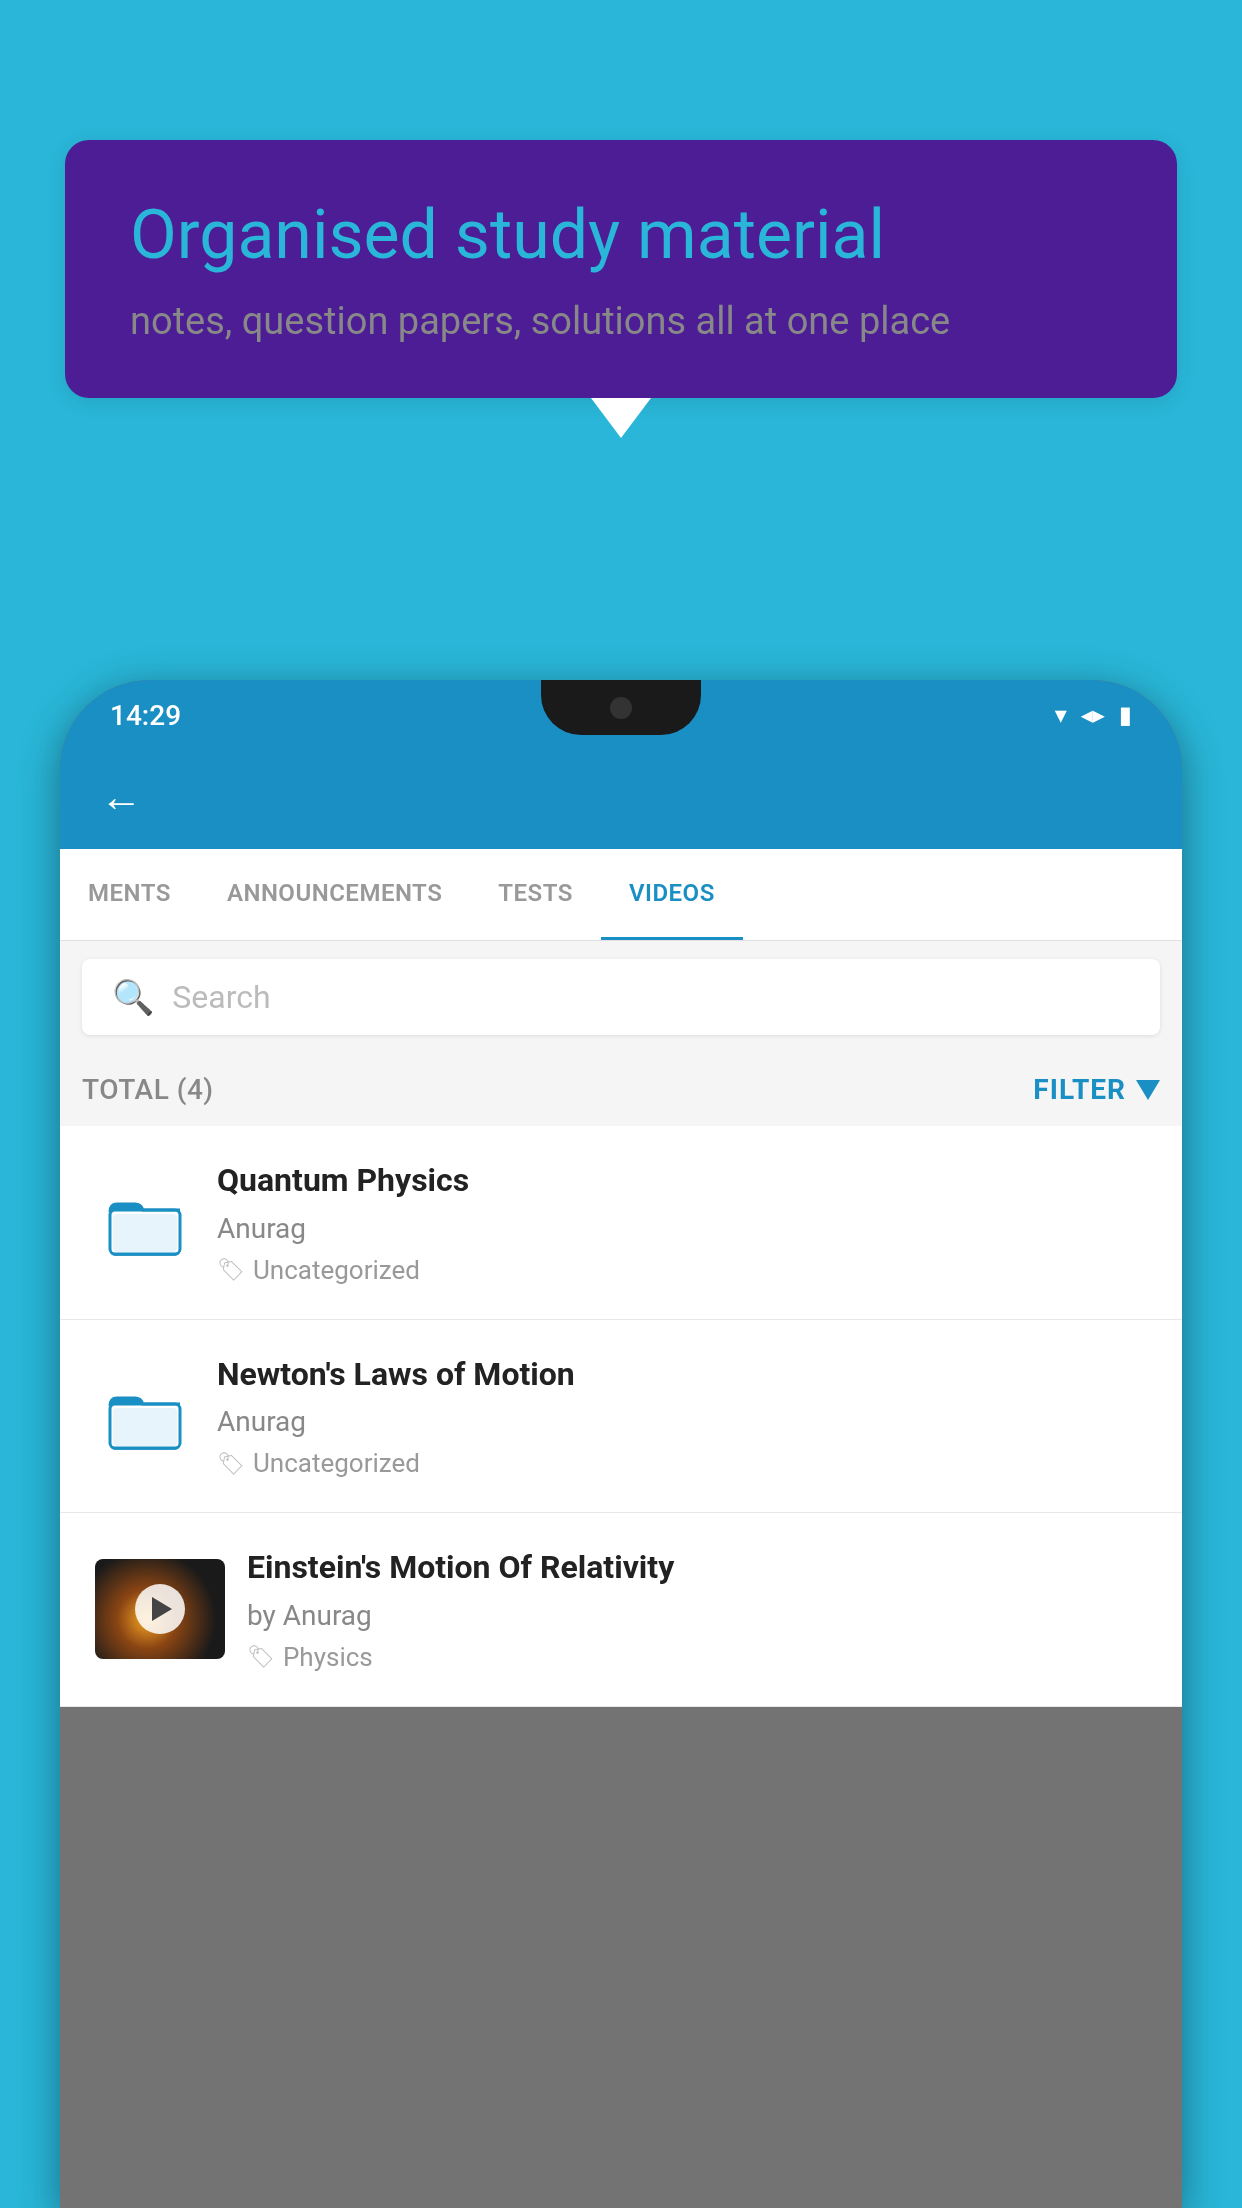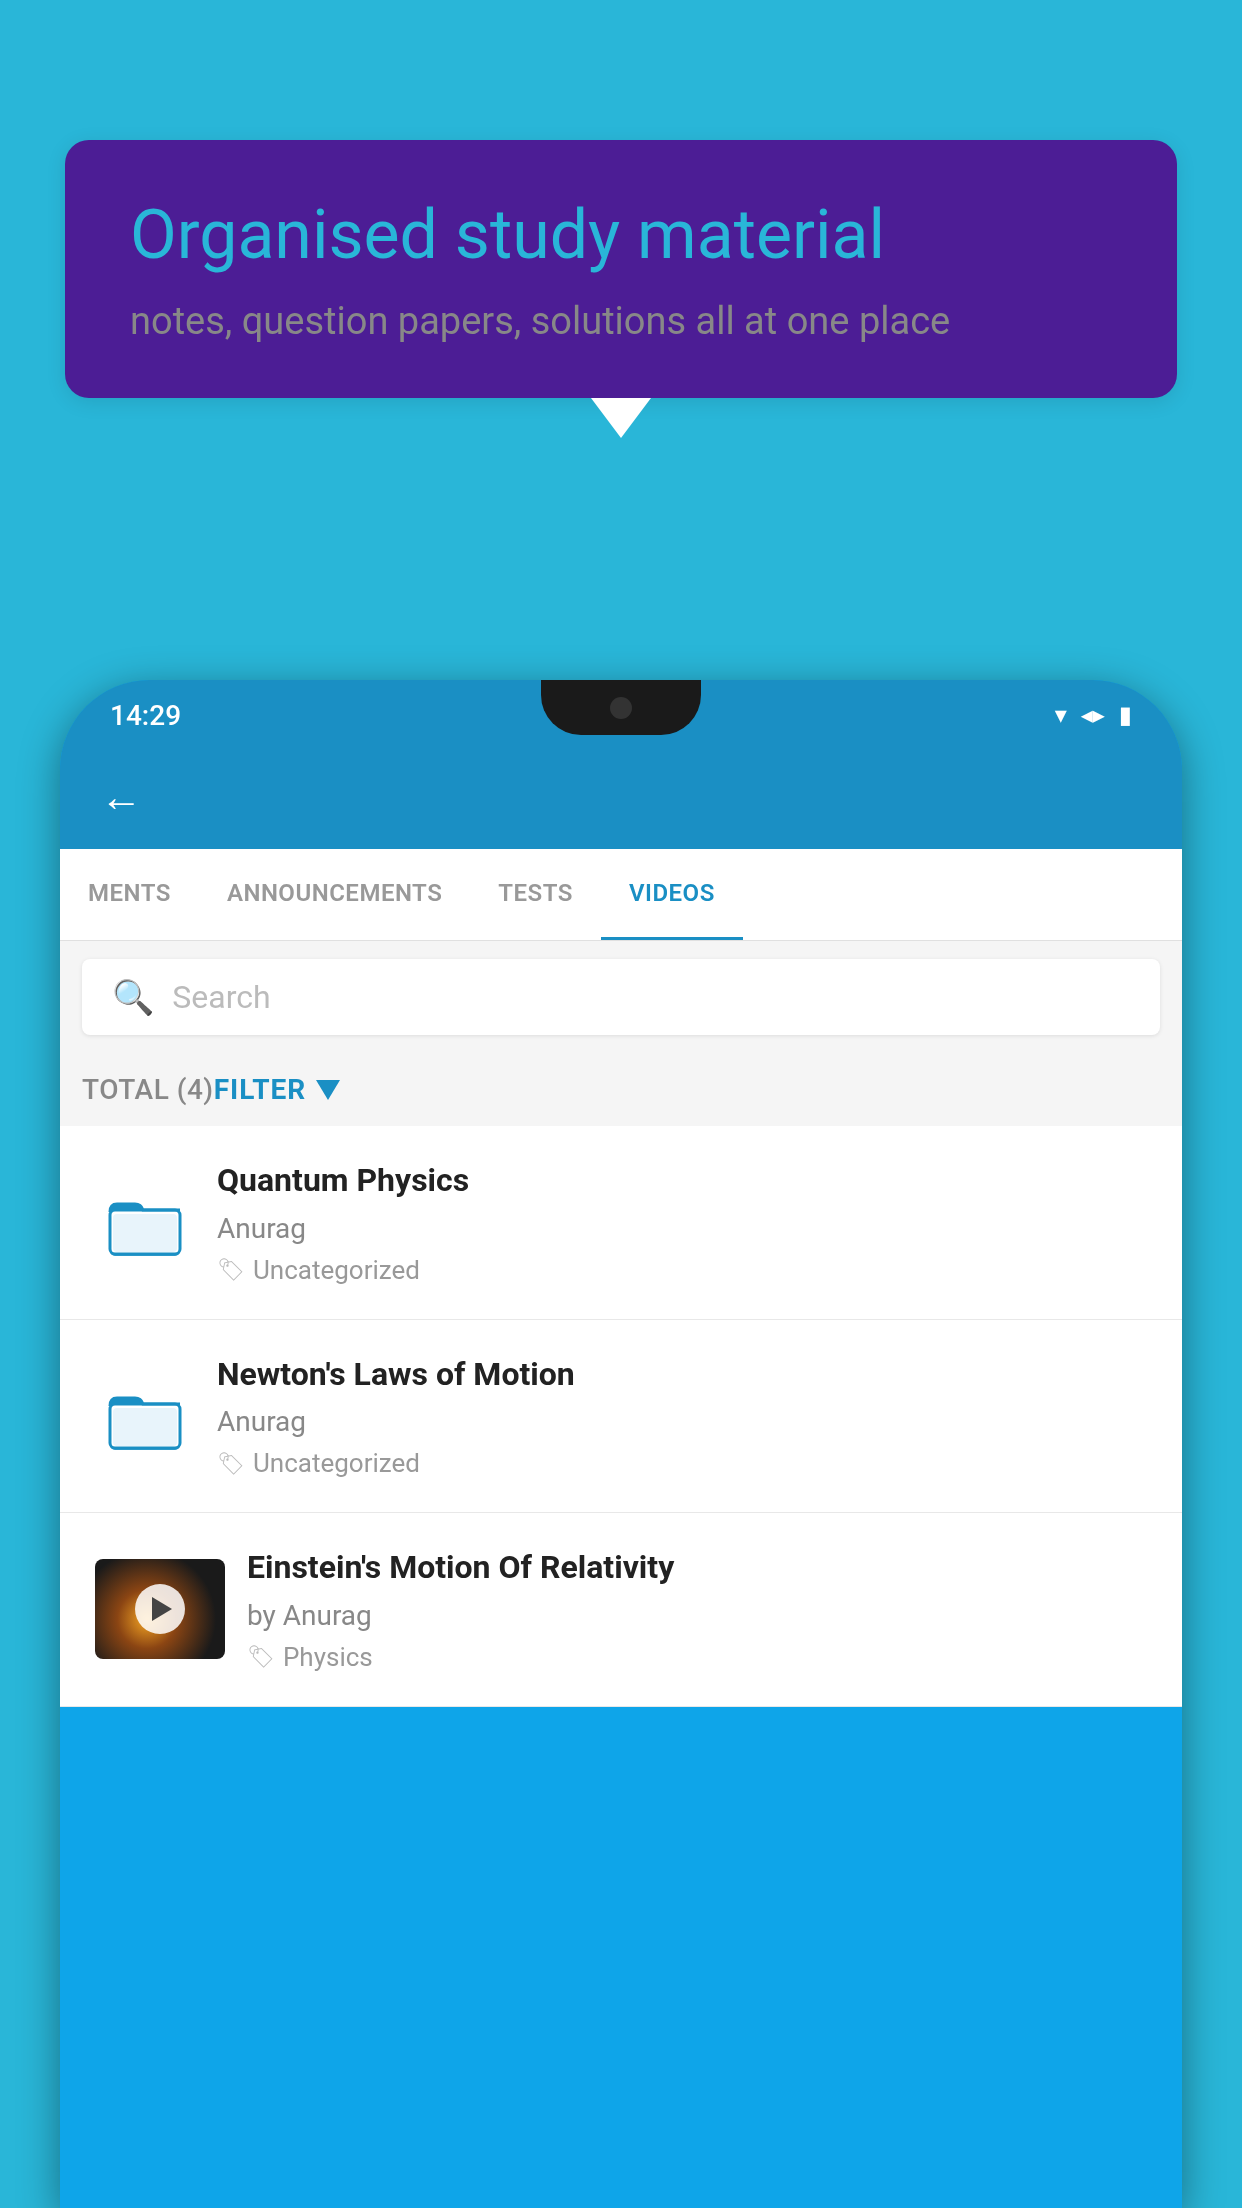--- a/index.html
+++ b/index.html
@@ -54,21 +54,21 @@
       font-weight: 400;
     }
 
     
     .phone-frame {
       position: absolute;
       top: 680px;
       left: 60px;
       right: 60px;
       bottom: 0;
-      background: #0ea5e9;
+      background: #737373;
       border-radius: 90px 90px 0 0;
       overflow: hidden;
       box-shadow: 0 10px 40px rgba(0,0,0,0.4);
     }
 
     
     .status-bar {
       background: #1a8fc4;
       height: 70px;
       display: flex;
@@ -197,20 +197,21 @@
       color: #bbb;
       font-size: 32px;
     }
 
     
     .filter-bar {
       background: #f5f5f5;
       padding: 20px 22px;
       display: flex;
       align-items: center;
+      justify-content: space-between;
     }
 
     .total-count {
       color: #888;
       font-size: 28px;
       font-weight: 500;
       letter-spacing: 0.5px;
     }
 
     .filter-btn {

